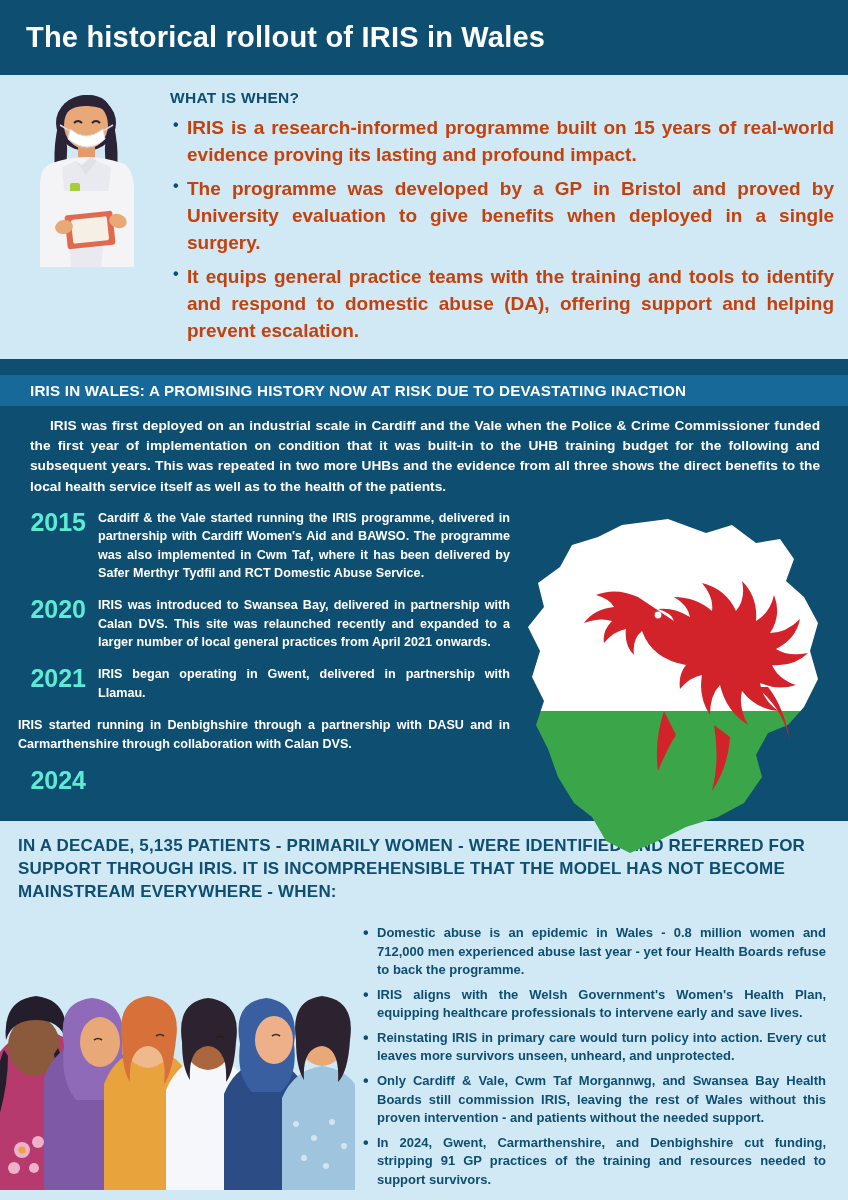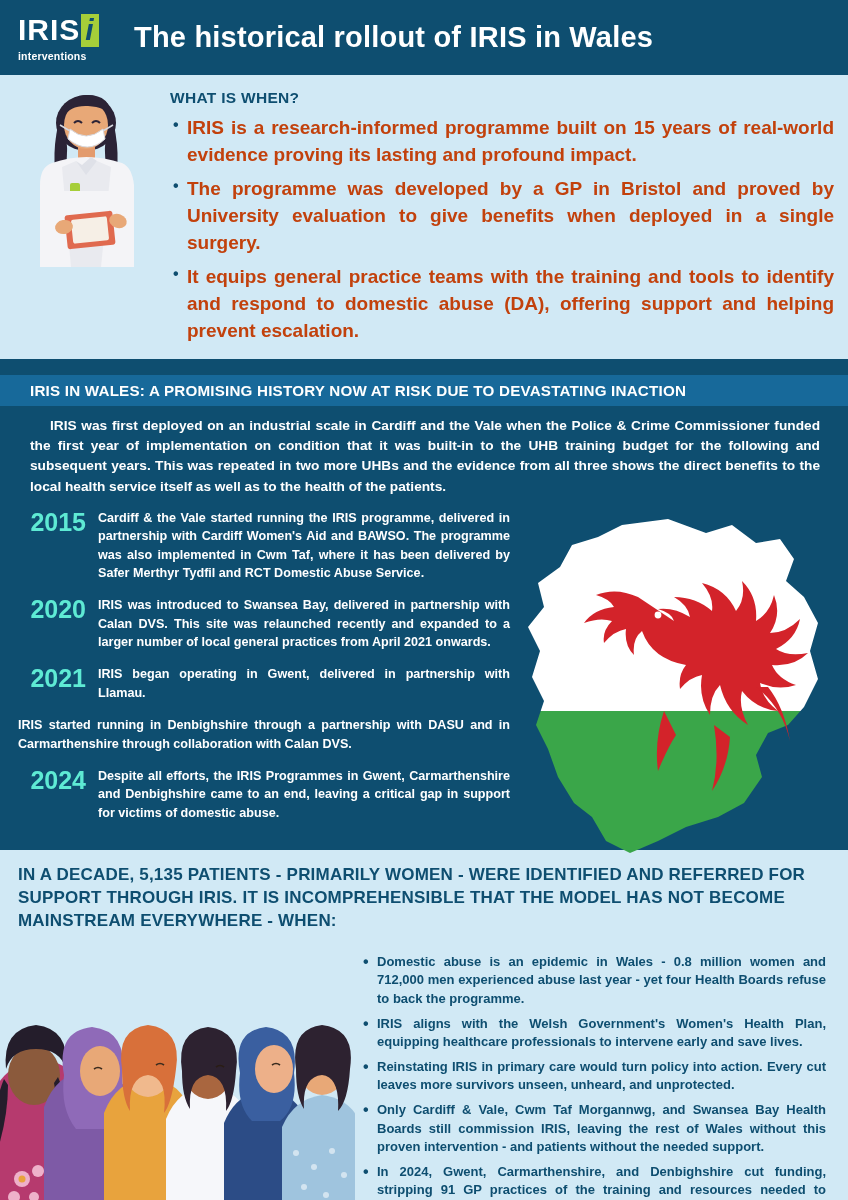--- a/index.html
+++ b/index.html
@@ -162,27 +162,20 @@
     position: absolute; left: 2px; top: -2px;
     font-size: 16px; color: #0e4e70;
   }
 </style>
 </head>
 <body>
 
 <div class="page">
 
   <div class="header">
-    <div class="logo-block">
-      <div class="logo-main">
-        <span class="logo-iris">IRIS</span>
-          <span class="logo-i-box">i</span>
-      </div>
-      <div class="logo-sub">interventions</div>
-    </div>
     <div class="header-title">The historical rollout of IRIS in Wales</div>
   </div>
 
   <div class="what-section">
     <div class="doctor-art">
       <svg viewBox="0 0 150 180" width="150" height="180" aria-hidden="true">
 
         <ellipse cx="72" cy="36" rx="30" ry="28" fill="#2b2336"></ellipse>
         <path d="M44 38 q-8 38 2 70 q10 -30 6 -62 z" fill="#2b2336"></path>
         <path d="M100 38 q8 38 -2 70 q-10 -30 -6 -62 z" fill="#2b2336"></path>
@@ -241,21 +234,20 @@
       </div>
       <div class="tl-row">
         <div class="tl-year">2021</div>
         <div class="tl-text">IRIS began operating in Gwent, delivered in partnership with Llamau.</div>
       </div>
       <div class="tl-row">
         <div class="tl-text">IRIS started running in Denbighshire through a partnership with DASU and in Carmarthenshire through collaboration with Calan DVS.</div>
       </div>
       <div class="tl-row">
         <div class="tl-year">2024</div>
-        <div class="tl-text">Despite all efforts, the IRIS Programmes in Gwent, Carmarthenshire and Denbighshire came to an end, leaving a critical gap in support for victims of domestic abuse.</div>
       </div>
     </div>
 
     <div class="map-wrap">
       <svg viewBox="0 0 320 380" width="320" height="380" aria-hidden="true">
 
         <defs>
           <clipPath id="walesClip">
             <path d="M104 14 L150 8 L188 22 L214 14 L238 32 L262 28 L276 48 L268 70 L286 86 L300 112
                      L292 140 L300 168 L286 196 L270 214 L250 222 L238 244 L244 266 L226 292 L200 306

